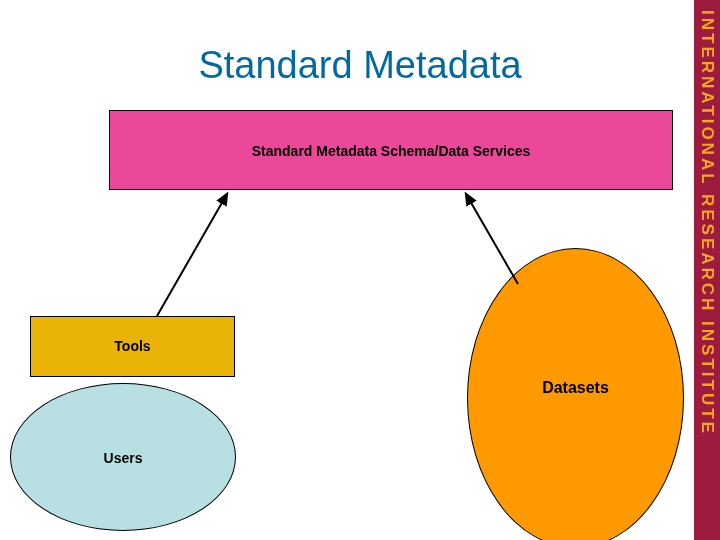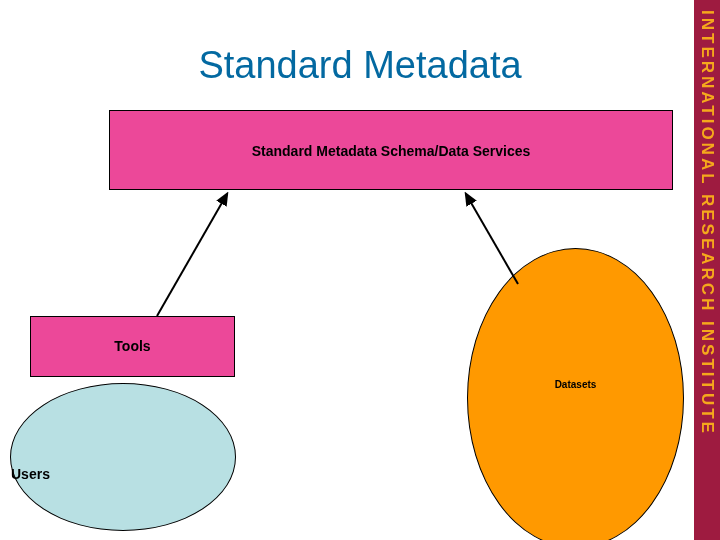--- a/index.html
+++ b/index.html
@@ -53,21 +53,21 @@
     color: #000000;
   }
 
   
   #tools-box {
     position: absolute;
     left: 30px;
     top: 316px;
     width: 205px;
     height: 61px;
-    background: #ec4899;
+    background: #eab308;
     border: 1px solid #000000;
     box-sizing: border-box;
   }
   #tools-box-label {
     position: absolute;
     left: 0;
     right: 0;
     top: 21px;
     text-align: center;
     font-size: 14px;
@@ -84,21 +84,22 @@
     height: 148px;
     background: #b8e0e3;
     border: 1px solid #000000;
     border-radius: 50%;
     box-sizing: border-box;
   }
   #users-ellipse-label {
     position: absolute;
     left: 0;
     right: 0;
-    top: 82px;
+    top: 66px;
+    text-align: center;
     font-size: 14px;
     font-weight: bold;
     color: #000000;
   }
 
   
   #datasets-ellipse {
     position: absolute;
     left: 467px;
     top: 248px;
@@ -108,21 +109,21 @@
     border: 1px solid #000000;
     border-radius: 50%;
     box-sizing: border-box;
   }
   #datasets-ellipse-label {
     position: absolute;
     left: 0;
     right: 0;
     top: 130px;
     text-align: center;
-    font-size: 10px;
+    font-size: 16px;
     font-weight: bold;
     color: #000000;
   }
 
   
   #arrows-layer {
     position: absolute;
     left: 0;
     top: 0;
     width: 720px;

